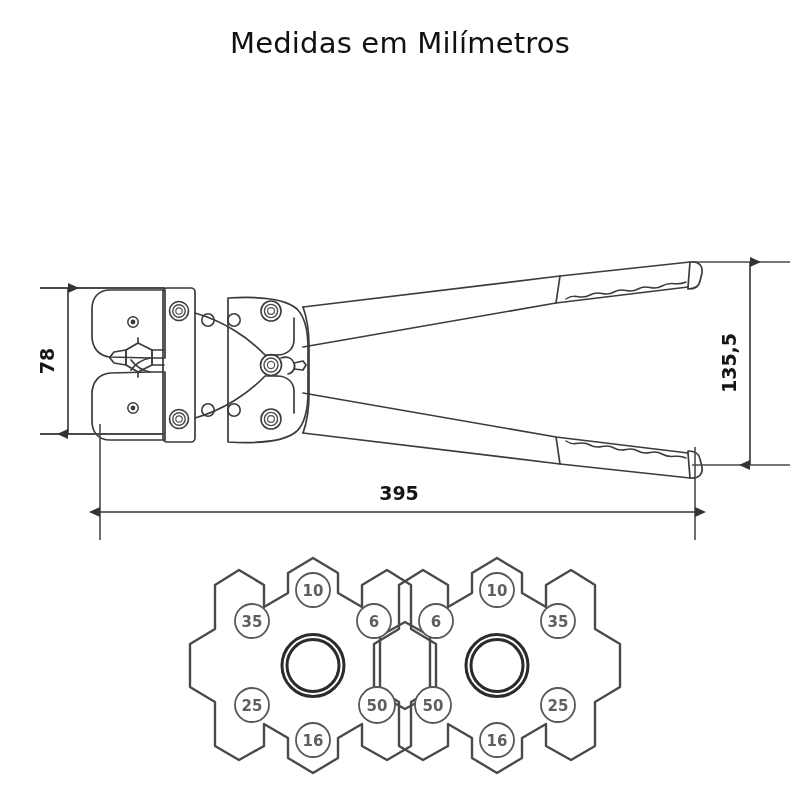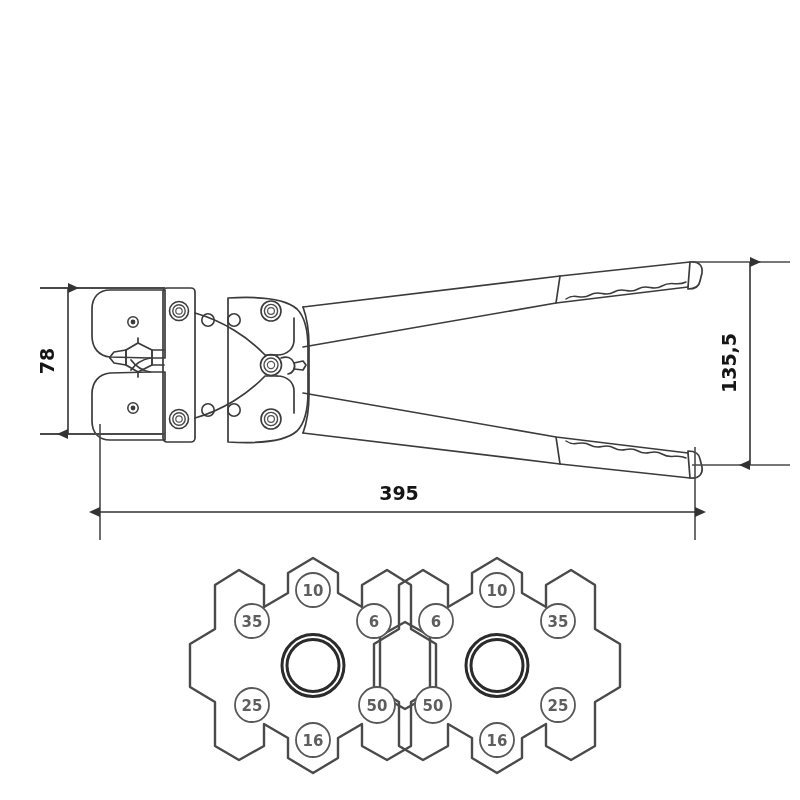--- a/index.html
+++ b/index.html
@@ -52,20 +52,21 @@
     font-weight: bold;
     font-size: 15px;
     fill: #5e5e5e;
   }
 </style>
 </head>
 <body>
 
 <div id="page">
 
+  <div id="title">Medidas em Milímetros</div>
 
   <div id="drawing">
     <svg width="800" height="800" viewBox="0 0 800 800">
 
       <defs>
         <marker id="arrL" markerWidth="12" markerHeight="10" refX="11" refY="5" orient="auto" markerUnits="userSpaceOnUse">
           <path d="M11,0 L11,10 L0,5 Z" fill="#333333"></path>
         </marker>
         <marker id="arrR" markerWidth="12" markerHeight="10" refX="1" refY="5" orient="auto" markerUnits="userSpaceOnUse">
           <path d="M1,0 L1,10 L12,5 Z" fill="#333333"></path>

